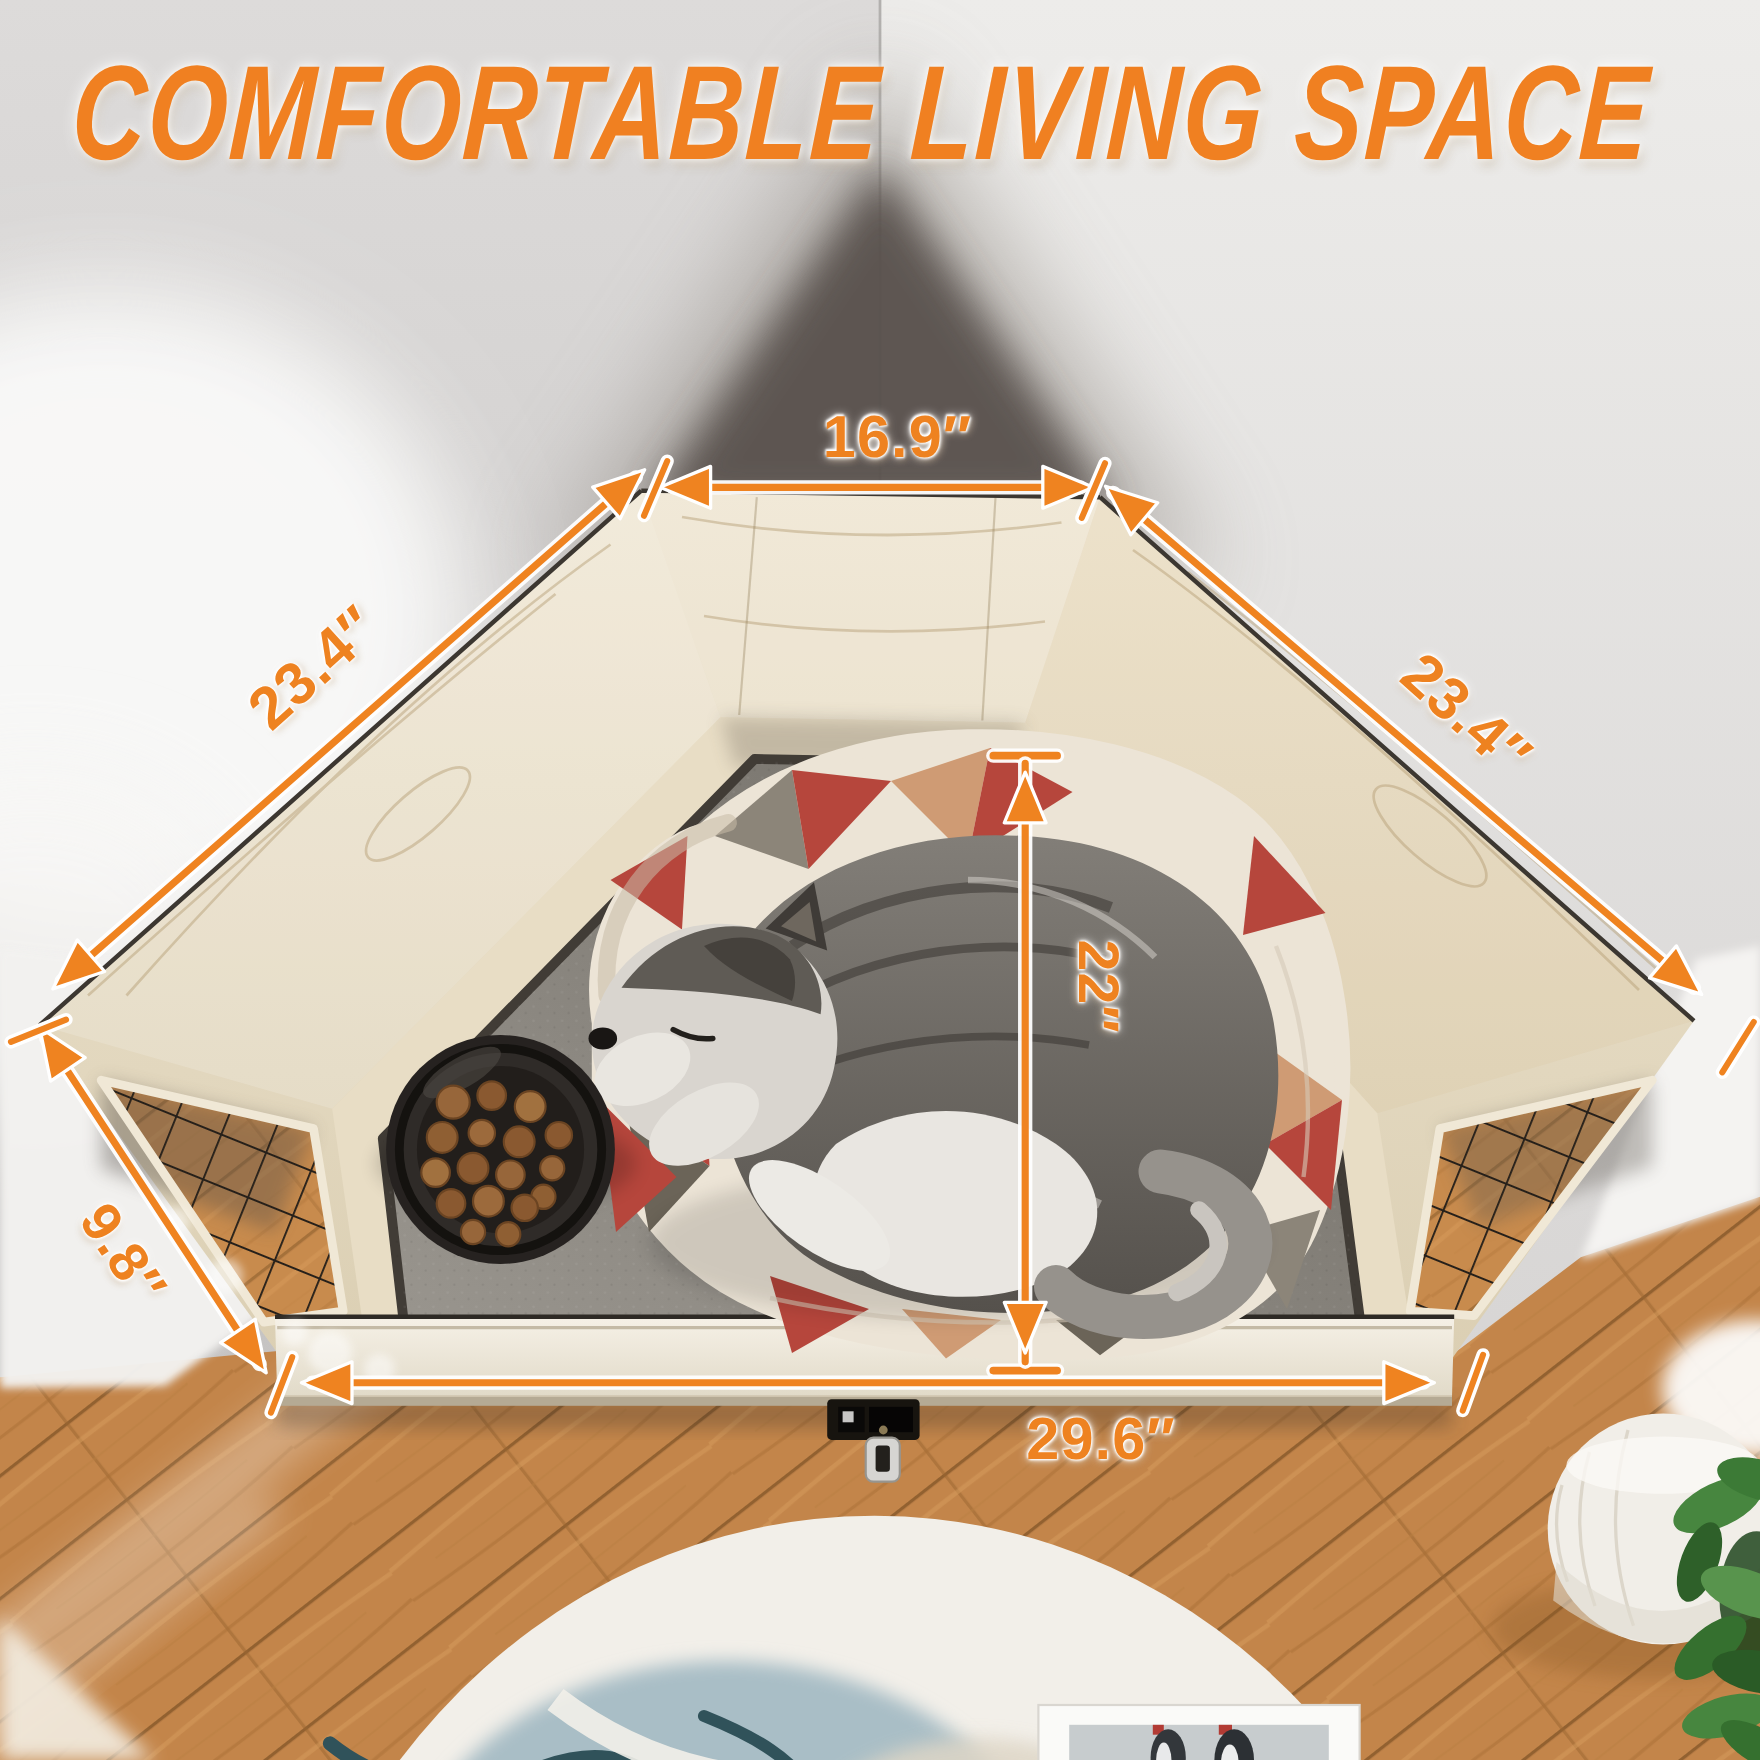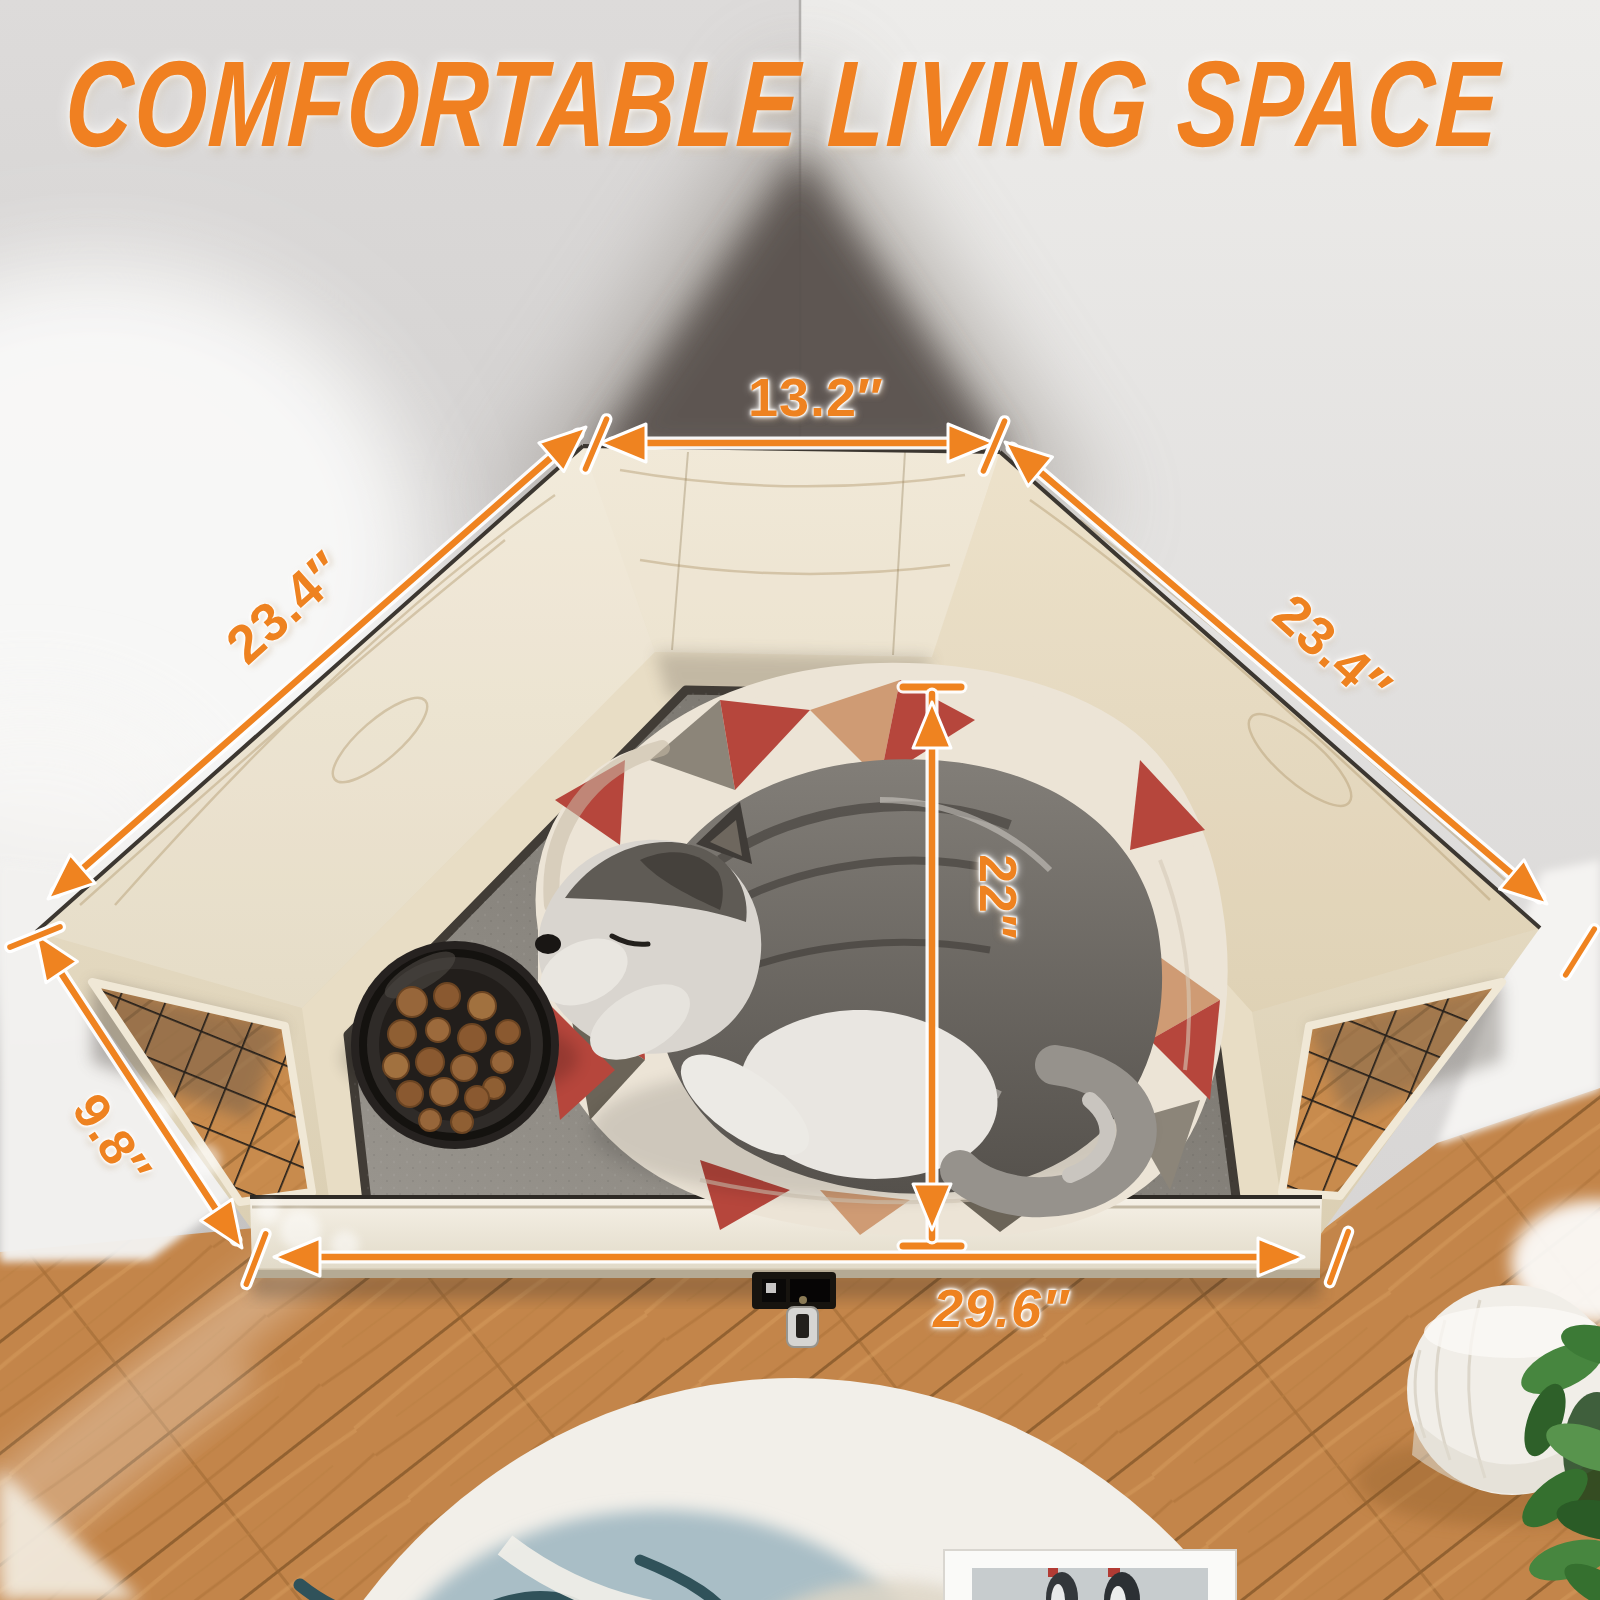--- a/index.html
+++ b/index.html
@@ -17,21 +17,21 @@
   }
   .dim{
     font-size:54px;font-weight:700;color:#EE8220;letter-spacing:1px;
     text-shadow:0 0 5px #fff,0 0 10px #fff,1px 1px 2px #fff,-1px -1px 2px #fff,
                 2px 3px 7px rgba(150,100,40,.35);
   }
   .dim-top   {left:816px; top:397px; transform:translate(-50%,-50%);}
   .dim-left  {left:285px; top:607px; transform:translate(-50%,-50%) rotate(-42deg);}
   .dim-right {left:1333px;top:650px; transform:translate(-50%,-50%) rotate(42deg);}
   .dim-door  {left:112px; top:1140px;transform:translate(-50%,-50%) rotate(56deg);font-size:50px;}
-  .dim-front {left:1001px;top:1308px;transform:translate(-50%,-50%);font-style:italic;}
+  .dim-front {left:1001px;top:1308px;transform:translate(-50%,-50%);}
   .dim-depth {left:998px; top:897px; transform:translate(-50%,-50%) rotate(90deg);font-size:52px;}
 </style>
 </head>
 <body>
 
 <div class="stage">
 
 <svg class="scene" width="1600" height="1600" viewBox="0 0 1600 1600">
 <defs>
   <linearGradient id="gWallL" x1="0" y1="0" x2="0" y2="1">
@@ -368,20 +368,20 @@
     <use href="#tick" transform="translate(994,446) rotate(23)"></use>
     <use href="#tick" transform="translate(35,937) rotate(68)"></use>
     <use href="#tick" transform="translate(1580,952) rotate(32)"></use>
     <use href="#tick" transform="translate(256,1259) rotate(21)"></use>
     <use href="#tick" transform="translate(1339,1257) rotate(20)"></use>
   </g>
 </g>
 </svg>
 
 <div class="overlay-text title">COMFORTABLE LIVING SPACE</div>
-<div class="overlay-text dim dim-top">13.2″</div>
+<div class="overlay-text dim dim-top">16.9″</div>
 <div class="overlay-text dim dim-left">23.4″</div>
 <div class="overlay-text dim dim-right">23.4″</div>
 <div class="overlay-text dim dim-door">9.8″</div>
 <div class="overlay-text dim dim-front">29.6″</div>
 <div class="overlay-text dim dim-depth">22″</div>
 
 </div>
 
 </body></html>

